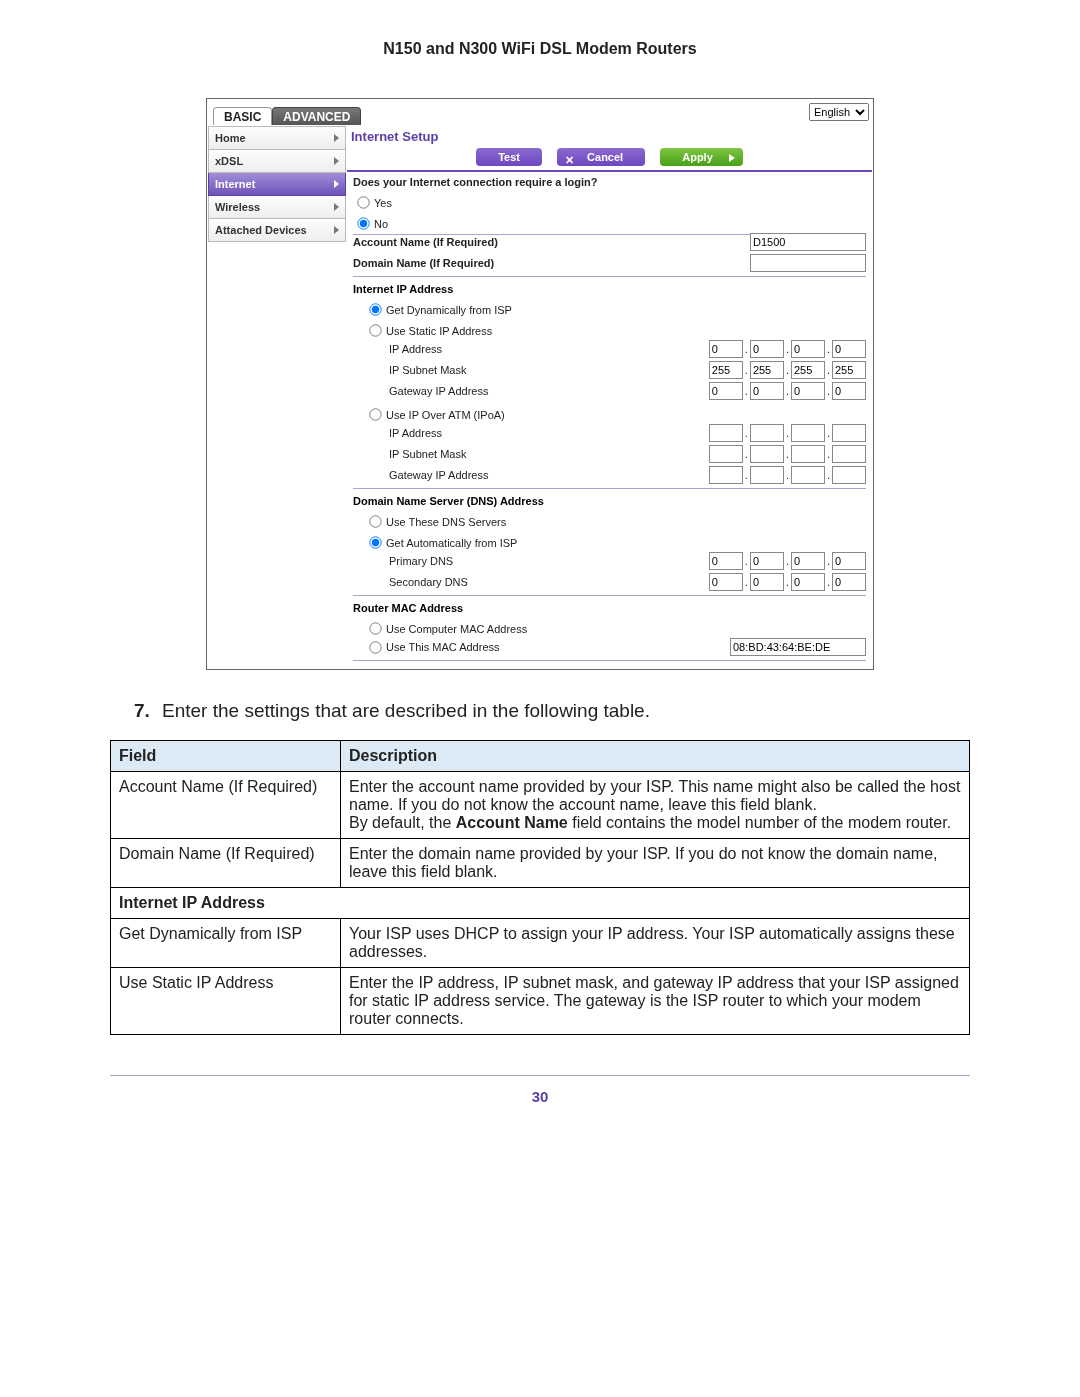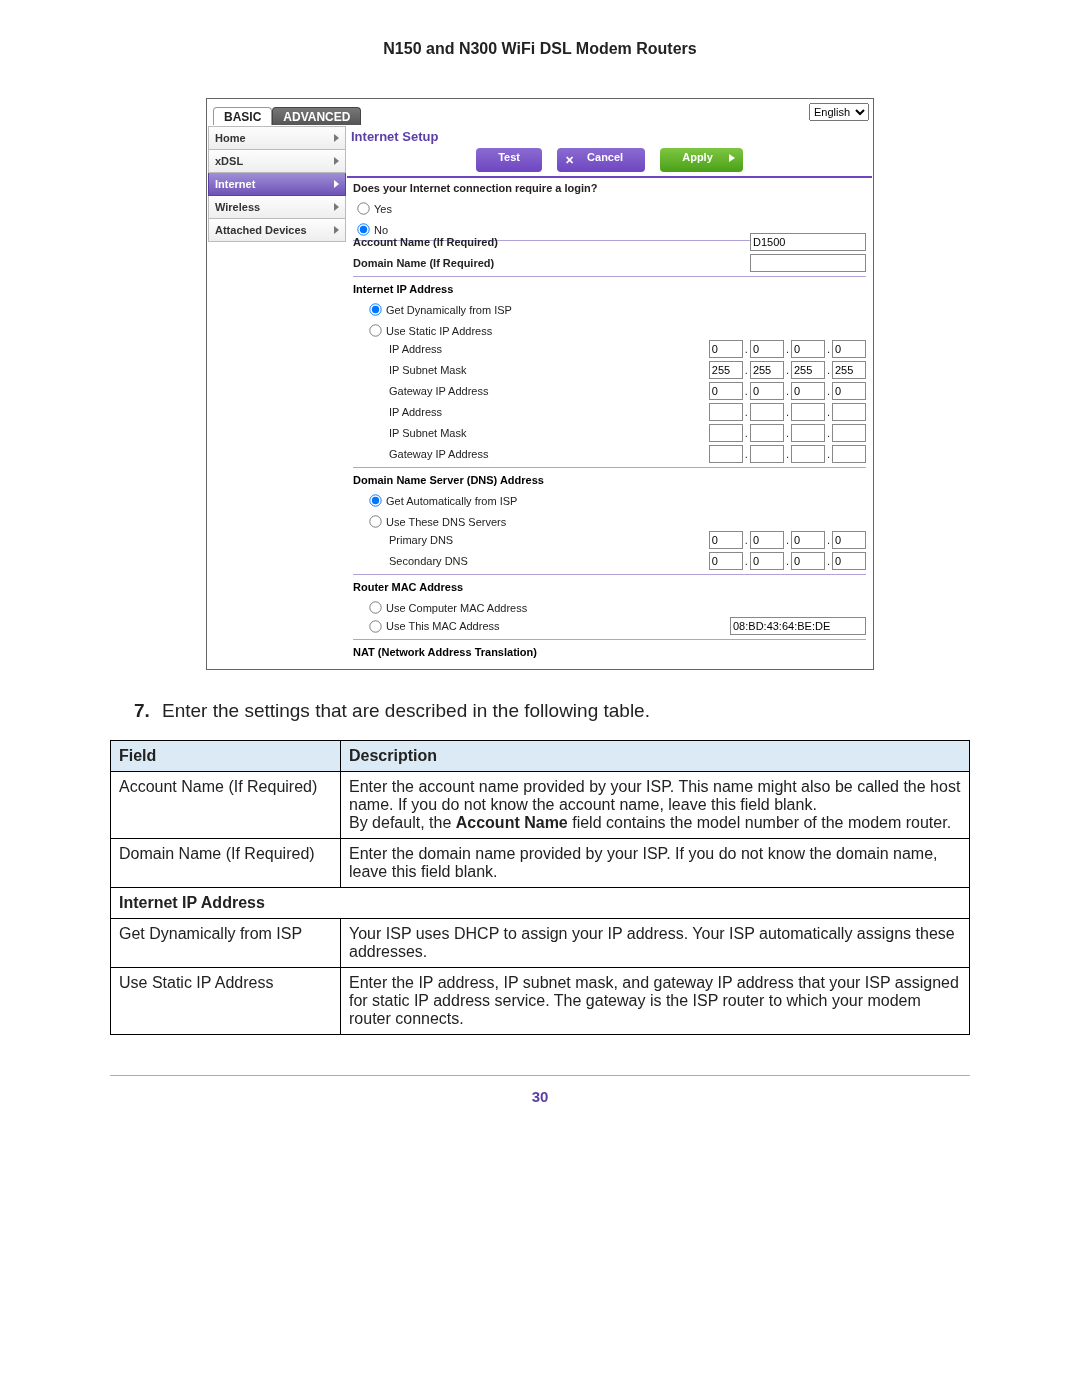--- a/index.html
+++ b/index.html
@@ -24,21 +24,21 @@
           border: 1px solid #bbb; border-top: none; background: linear-gradient(#fdfdfd,#eee);
           position: relative; font-size: 11px; }
   .navi:first-child { border-top: 1px solid #bbb; }
   .navi .chev { position: absolute; right: 6px; top: 7px; width: 0; height: 0; border-top: 4px solid transparent; border-bottom: 4px solid transparent; border-left: 5px solid #777; }
   .navi.active { background: linear-gradient(#a08fd8,#6e52b7); color: #fff; border-color: #5b3fa5; }
   .navi.active .chev { border-left-color: #fff; }
   
   .panel { position: absolute; left: 140px; top: 27px; right: 1px; bottom: 1px; }
   .panel-title { color: #5b3fa5; font-weight: 700; font-size: 13px; padding: 3px 0 4px 4px; }
   .btnrow { text-align: center; margin-bottom: 4px; }
-  .btn { display: inline-block; height: 24px; line-height: 18px; color: #fff; font-size: 11px; font-weight: 700; padding: 0 22px; border-radius: 4px; margin: 0 6px; position: relative; }
+  .btn { display: inline-block; height: 18px; line-height: 18px; color: #fff; font-size: 11px; font-weight: 700; padding: 0 22px; border-radius: 4px; margin: 0 6px; position: relative; }
   .btn-test   { background: linear-gradient(#8a6bd1,#6e46c0); }
   .btn-cancel { background: linear-gradient(#8a6bd1,#6e46c0); padding-left: 30px; }
   .btn-cancel .x { position: absolute; left: 8px; top: 3px; font-size: 11px; }
   .btn-apply  { background: linear-gradient(#7ec642,#4aa018); padding-right: 30px; }
   .btn-apply .arr { position: absolute; right: 8px; top: 6px; width: 0; height: 0; border-top: 4px solid transparent; border-bottom: 4px solid transparent; border-left: 6px solid #fff; }
   .hr { border-top: 2px solid #6e46c0; margin: 2px 0 4px 0; }
   .thin-hr { border-top: 1px solid #b0a2d6; margin: 4px 0; }
   .subarea { padding: 0 6px 0 6px; }
   .q { font-weight: 700; margin: 4px 0; }
   .radio-row { margin: 8px 0 2px 4px; display: flex; align-items: center; gap: 4px; }
@@ -150,45 +150,49 @@
         <div class="row indent2">
             <span class="lbl">IP Subnet Mask</span>
             <span class="spacer"></span>
           <span class="ip4"><input value="255" style="">.<input value="255" style="">.<input value="255" style="">.<input value="255" style=""></span>
           </div>
         <div class="row indent2">
             <span class="lbl">Gateway IP Address</span>
             <span class="spacer"></span>
           <span class="ip4"><input value="0" style="">.<input value="0" style="">.<input value="0" style="">.<input value="0" style=""></span>
           </div>
+        <div class="radio-row indent1">
+            <input type="radio" style="">
+            <span>Use IP Over ATM (IPoA)</span>
+          </div>
         <div class="row indent2">
             <span class="lbl">IP Address</span>
             <span class="spacer"></span>
           <span class="ip4"><input style="">.<input style="">.<input style="">.<input style=""></span>
           </div>
         <div class="row indent2">
             <span class="lbl">IP Subnet Mask</span>
             <span class="spacer"></span>
           <span class="ip4"><input style="">.<input style="">.<input style="">.<input style=""></span>
           </div>
         <div class="row indent2">
             <span class="lbl">Gateway IP Address</span>
             <span class="spacer"></span>
           <span class="ip4"><input style="">.<input style="">.<input style="">.<input style=""></span>
           </div>
         <div class="thin-hr"></div>
 
         <div class="sect-head">Domain Name Server (DNS) Address</div>
+        <div class="radio-row indent1">
+            <input type="radio" style="">
+            <span>Use These DNS Servers</span>
+          </div>
         <div class="radio-row indent1">
             <input type="radio" checked="" style="">
             <span>Get Automatically from ISP</span>
-          </div>
-        <div class="radio-row indent1">
-            <input type="radio" style="">
-            <span>Use These DNS Servers</span>
           </div>
         <div class="row indent2">
             <span class="lbl">Primary DNS</span>
             <span class="spacer"></span>
           <span class="ip4"><input value="0" style="">.<input value="0" style="">.<input value="0" style="">.<input value="0" style=""></span>
           </div>
         <div class="row indent2">
             <span class="lbl">Secondary DNS</span>
             <span class="spacer"></span>
           <span class="ip4"><input value="0" style="">.<input value="0" style="">.<input value="0" style="">.<input value="0" style=""></span>

